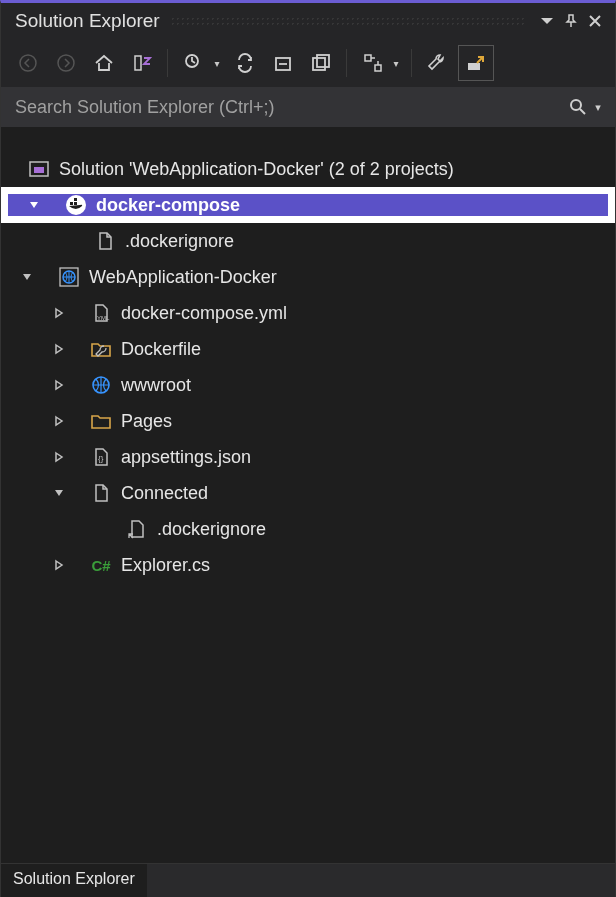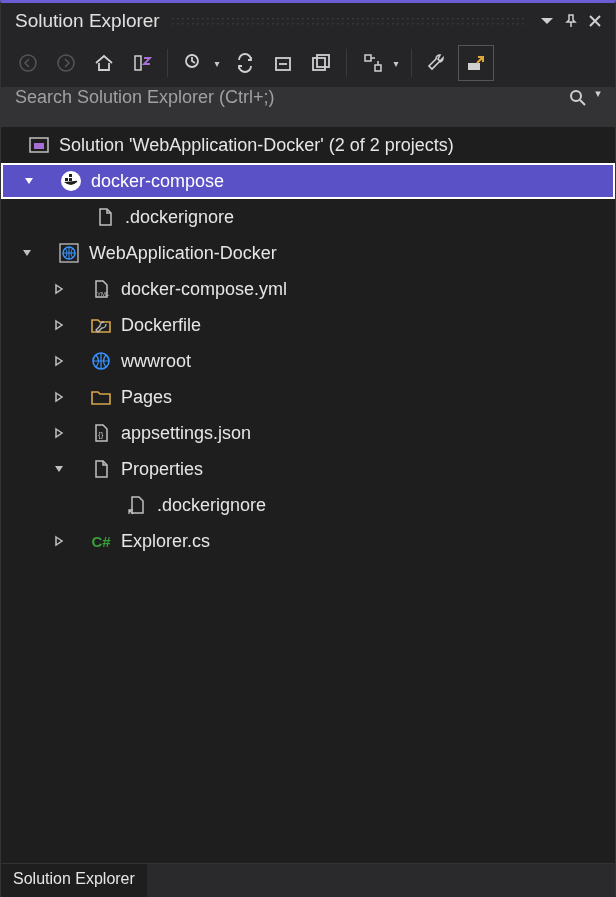--- a/index.html
+++ b/index.html
@@ -39,42 +39,42 @@
     width: 34px; height: 34px;
     display: flex; align-items: center; justify-content: center;
     color: #c8c8c8;
   }
   .tbtn.disabled { color: #555; }
   .tbtn-group { display: flex; align-items: center; border: 1px solid transparent; }
   .tbtn-group.active { border: 1px solid #555; }
   .drop-caret { width: 12px; display: flex; align-items: center; justify-content: center; color: #c8c8c8; font-size: 10px; }
   .sep { width: 1px; height: 28px; background: #3a3a3a; margin: 0 4px; }
   .searchbar {
-    display: flex; align-items: flex-start; height: 40px;
+    display: flex; align-items: center; height: 40px;
     background: #333336; padding: 0 10px 0 14px; color: #a0a0a0;
     font-size: 18px;
   }
   .searchbar .placeholder { flex: 1; }
   .tree {
     flex: 1;
-    padding-top: 0;
+    padding-top: 24px;
     overflow: hidden;
     font-size: 18px;
     color: #e6e6e6;
   }
   .node {
     display: flex;
     align-items: center;
     height: 36px;
   }
   .node.selected {
     background: #5b51c7;
     color: #ffffff;
-    border: 2px solid #ffffff;
-    font-weight: 400;
+    border: 7px solid #ffffff;
+    font-weight: 700;
   }
   .indent { display: inline-block; }
   .chev {
     width: 16px; height: 16px; display: inline-flex; align-items: center; justify-content: center;
     margin-right: 2px;
   }
   .ico {
     width: 24px; height: 24px; display: inline-flex; align-items: center; justify-content: center;
     margin-right: 8px;
   }
@@ -360,21 +360,21 @@
           <path d="M2 3 L10 3 L6 9 Z" fill="#c0c0c0"></path>
         </svg>
     </span>
     <span class="indent" style="width:20px"></span>
     <span class="ico">
       <svg width="20" height="20" viewBox="0 0 20 20">
           <path d="M5 2 H12 L16 6 V18 H5 Z" stroke="#c0c0c0" fill="none" stroke-width="1.5"></path>
           <path d="M12 2 V6 H16" stroke="#c0c0c0" fill="none" stroke-width="1.5"></path>
         </svg>
     </span>
-    <span class="label">Properties</span>
+    <span class="label">Connected</span>
   </div>
 
   <div class="node">
     <span class="indent" style="width:124px"></span>
     <span class="ico">
       <svg width="20" height="20" viewBox="0 0 20 20">
           <path d="M5 2 H12 L16 6 V18 H5 Z" stroke="#c0c0c0" fill="none" stroke-width="1.5"></path>
           <path d="M2 15 L6 19 M2 19 L2 15 L6 15" stroke="#c0c0c0" fill="none" stroke-width="1.3"></path>
         </svg>
     </span>

